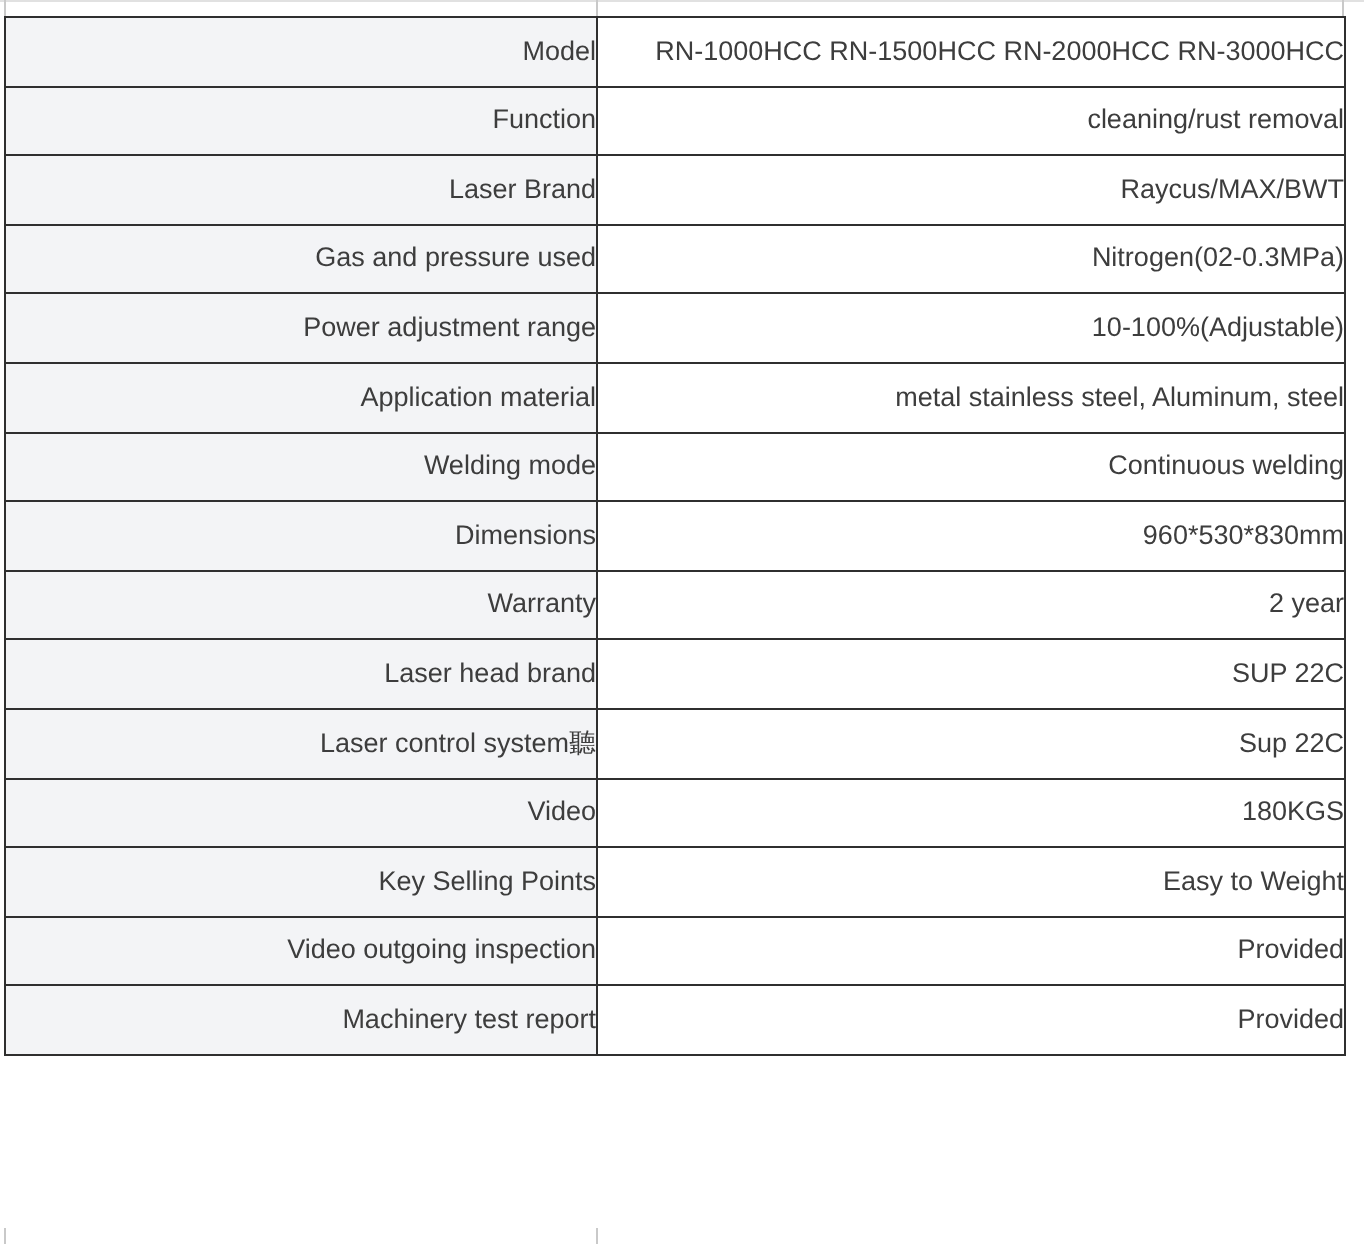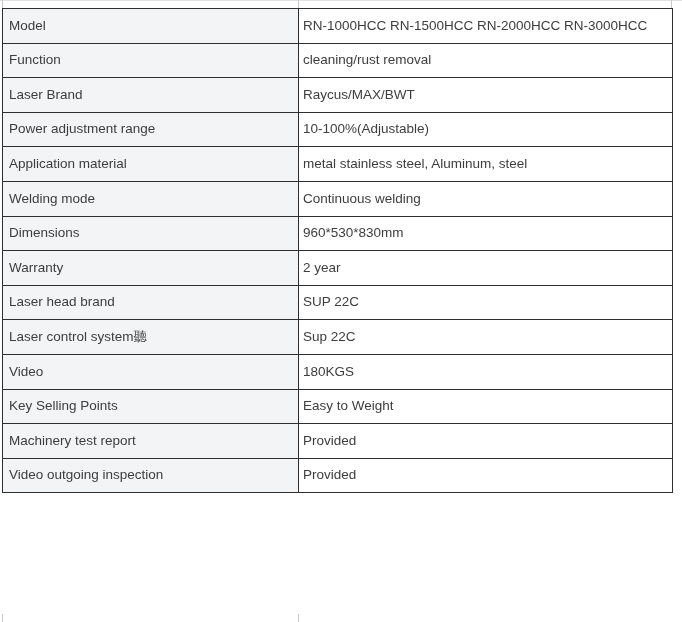--- a/index.html
+++ b/index.html
@@ -14,20 +14,21 @@
   html, body {
     background: var(--page-bg);
     font-family: "Liberation Sans", "DejaVu Sans", sans-serif;
   }
   .stage {
     position: relative;
     width: 682px;
     height: 622px;
     background: var(--page-bg);
     overflow: hidden;
+    text-align: right;
   }
   
   .crop-line {
     position: absolute;
     background: var(--crop-line);
   }
   .crop-h { left: 0; top: 0; width: 682px; height: 1px; opacity: .55; }
   .crop-v { width: 1px; }
   .crop-top { top: 0; height: 8px; }
   .crop-bottom { top: 614px; height: 8px; }
@@ -93,20 +94,24 @@
           <td class="label">Function</td>
           <td class="value">cleaning/rust removal</td>
         </tr>
 
         <tr>
           <td class="label">Laser Brand</td>
           <td class="value">Raycus/MAX/BWT</td>
         </tr>
 
 
+        <tr>
+          <td class="label">Gas and pressure used</td>
+          <td class="value">Nitrogen(02-0.3MPa)</td>
+        </tr>
 
         <tr>
           <td class="label">Power adjustment range</td>
           <td class="value">10-100%(Adjustable)</td>
         </tr>
 
         <tr>
           <td class="label">Application material</td>
           <td class="value">metal stainless steel, Aluminum, steel</td>
         </tr>
@@ -140,24 +145,24 @@
           <td class="label">Video</td>
           <td class="value">180KGS</td>
         </tr>
 
         <tr>
           <td class="label">Key Selling Points</td>
           <td class="value">Easy to Weight</td>
         </tr>
 
         <tr>
-          <td class="label">Machinery test report</td>
+          <td class="label">Video outgoing inspection</td>
           <td class="value">Provided</td>
         </tr>
 
         <tr>
-          <td class="label">Video outgoing inspection</td>
+          <td class="label">Machinery test report</td>
           <td class="value">Provided</td>
         </tr>
       </tbody>
   </table>
 
 </div>
 
 </body></html>

